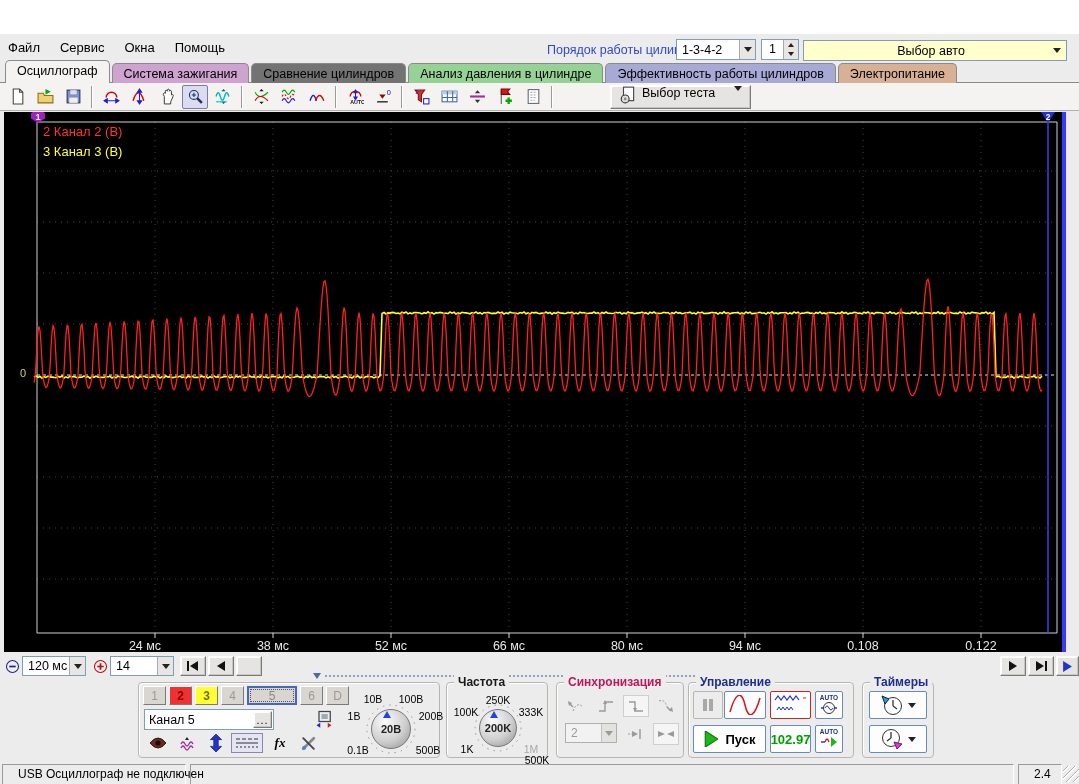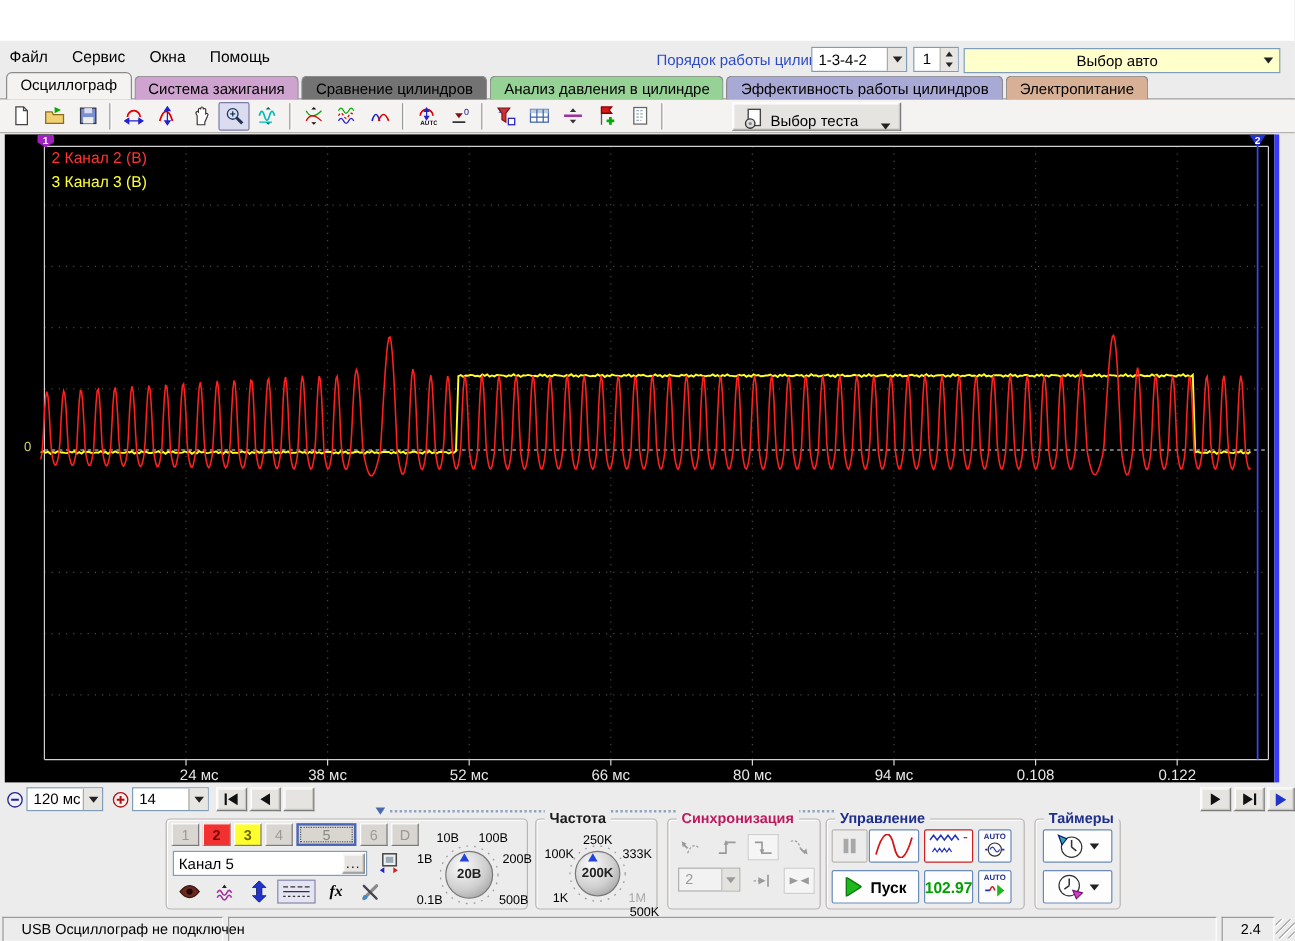--- a/index.html
+++ b/index.html
@@ -25,21 +25,21 @@
   .tabs{position:absolute;left:5px;top:26px;height:23px;display:flex;align-items:flex-end;z-index:2}
   .tab{height:20px;padding:3px 11px 0;font-size:12.5px;border:1px solid #8a8a8a;border-bottom:none;border-radius:5px 5px 0 0;margin-right:2px;white-space:nowrap;cursor:default}
   .tab.active{height:23px;background:#f4f3f1 !important;position:relative;z-index:3}
   .tabline{position:absolute;left:0;top:48px;width:1079px;height:1px;background:#8a8a8a}
 
   
   .toolbar{position:absolute;left:0;top:49px;width:1079px;height:28px;background:#f4f3f1;border-bottom:1px solid #b5b2ad;display:flex;align-items:center;padding-left:4px;gap:2px}
   .tbtn{width:26px;height:24px;display:flex;align-items:center;justify-content:center;border:1px solid transparent;border-radius:2px}
   .tbtn.pressed{background:#dcdcf0;border:1px solid #7b7ba8}
   .tsep{width:2px;height:22px;border-left:1px solid #9a9a9a;border-right:1px solid #fff;margin:0 3px}
-  .testbtn{height:24px;display:flex;align-items:flex-end;gap:5px;padding:0 8px;margin-left:52px;font-size:12.5px}
+  .testbtn{height:24px;display:flex;align-items:flex-start;gap:5px;padding:0 8px;margin-left:52px;font-size:12.5px}
   .testbtn .caret-zone{margin-left:14px}
 
   
   .scope{position:absolute;left:4px;top:78px;width:1058px;height:540px;background:#000}
   .blue-edge{position:absolute;left:1062px;top:78px;width:4px;height:540px;background:#3a3aff}
   .chlabel{position:absolute;left:39px;font-size:13px}
   .xlbl{position:absolute;top:527px;transform:translateX(-50%);color:#e8e8e8;font-size:12.5px;white-space:nowrap}
   .zerolbl{position:absolute;left:14px;top:255px;color:#cfcf70;font-size:11px;background:#000;padding:0 2px}
   .marker{position:absolute;width:14px;height:11px;color:#fff;font-size:8.5px;font-weight:bold;text-align:center;line-height:10px}
   .m1{left:27px;top:0;background:#a020c0;border-radius:2px 2px 0 0;clip-path:polygon(0 0,100% 0,100% 60%,50% 100%,0 60%)}
@@ -53,21 +53,21 @@
   .navbtn{position:absolute;top:2px;width:26px;height:20px;display:flex;align-items:center;justify-content:center}
   .splitter{position:absolute;left:325px;top:641px;width:430px;height:5px;border-top:2px dotted #8fa3c0}
   .splitter .tri{position:absolute;left:-12px;top:-4px;width:0;height:0;border-left:4px solid transparent;border-right:4px solid transparent;border-top:6px solid #4a6ab0}
 
   
   .grp{position:absolute;border:1px solid #b9b6b2;border-radius:4px;box-shadow:inset 1px 1px 0 #fff}
   .grp-title{position:absolute;top:-8px;left:7px;background:#ececec;padding:0 4px;font-size:12px;font-weight:bold}
   .t-navy{color:#1e2e8c}.t-gray{color:#be185d}.t-dark{color:#1a1a1a}
   .chbtn{height:19px;font-size:12px;display:flex;align-items:center;justify-content:center;background:#d9d6d1;color:#9a9a94;border:1px solid;border-color:#fff #7a7a7a #7a7a7a #fff;margin-right:3px}
   .chbtn.sel{outline:1px dotted #555;outline-offset:-4px;border:2px solid #4a66b8;color:#8a8a84}
-  .nameinput{position:absolute;left:5px;top:26px;width:162px;height:21px;background:#fff;border:1px solid #7f9db9;font-size:12.5px;display:flex;align-items:center;padding-left:4px}
+  .nameinput{position:absolute;left:5px;top:26px;width:130px;height:21px;background:#fff;border:1px solid #7f9db9;font-size:12.5px;display:flex;align-items:center;padding-left:4px}
   .morebtn{margin-left:auto;width:19px;height:17px;margin-right:1px;font-size:11px;display:flex;align-items:center;justify-content:center;letter-spacing:1px}
   .minicon{position:absolute;width:26px;height:20px;display:flex;align-items:center;justify-content:center}
   .minicon.pressed{background:#e4e4f2;border:1px solid #8888aa}
   .knob{position:absolute}
   .kface{position:absolute;border-radius:50%;background:radial-gradient(circle at 35% 30%,#fafafa,#cfcfcf 55%,#8f8f8f);border:1px solid #777;display:flex;align-items:center;justify-content:center;font-size:11px;font-weight:bold;color:#222}
   .klbl{position:absolute;font-size:10.5px;transform:translate(-50%,-50%);white-space:nowrap}
   .klbl.muted{color:#a8a8a8}
   .kptr{position:absolute;width:0;height:0;border-left:4px solid transparent;border-right:4px solid transparent;border-bottom:7px solid #2244dd}
   .cbtn{position:absolute;display:flex;align-items:center;justify-content:center;background:#fdfdfd;border:1px solid #6a8ab8;border-radius:2px}
   .cbtn.red{border-color:#cc2222}
@@ -296,21 +296,21 @@
         <path d="M33 10H1053M33 10V521M33 521H1053M1053 10V521" stroke="#d0d0d0" fill="none"></path>
         <polyline points="30,265.4 32,263.9 34,265.3 36,264.4 38,266.2 40,264.7 42,265.4 44,264.1 46,264.9 48,265.1 50,265.4 52,265.6 54,264.4 56,265.1 58,264.0 60,265.9 62,264.8 64,265.9 66,264.2 68,264.9 70,264.5 72,265.3 74,265.6 76,265.0 78,265.2 80,263.9 82,265.4 84,264.6 86,266.2 88,264.6 90,265.3 92,264.1 94,265.1 96,265.2 98,265.4 100,265.4 102,264.3 104,265.0 106,264.2 108,266.0 110,264.8 112,265.8 114,264.1 116,265.0 118,264.5 120,265.5 122,265.5 124,264.9 126,265.0 128,264.0 130,265.5 132,264.7 134,266.2 136,264.4 138,265.2 140,264.1 142,265.3 144,265.2 146,265.4 148,265.2 150,264.2 152,265.0 154,264.4 156,266.1 158,264.7 160,265.7 162,264.0 164,265.1 166,264.6 168,265.6 170,265.4 172,264.8 174,264.9 176,264.1 178,265.6 180,264.8 182,266.1 184,264.3 186,265.2 188,264.1 190,265.5 192,265.2 194,265.4 196,265.0 198,264.2 200,265.1 202,264.5 204,266.1 206,264.7 208,265.5 210,263.9 212,265.2 214,264.7 216,265.7 218,265.2 220,264.7 222,264.8 224,264.3 226,265.8 228,264.8 230,266.0 232,264.1 234,265.1 236,264.2 238,265.7 240,265.2 242,265.4 244,264.8 246,264.2 248,265.2 250,264.7 252,266.1 254,264.5 256,265.4 258,263.8 260,265.4 262,264.8 264,265.8 266,265.1 268,264.6 270,264.7 272,264.4 274,265.8 276,264.9 278,265.8 280,264.0 282,265.2 284,264.3 286,265.8 288,265.2 290,265.3 292,264.7 294,264.3 296,265.3 298,264.9 300,266.1 302,264.4 304,265.3 306,263.9 308,265.5 310,264.9 312,265.8 314,264.9 316,264.6 318,264.7 320,264.6 322,265.9 324,264.8 326,265.7 328,263.9 330,265.3 332,264.4 334,266.0 336,265.0 338,265.2 340,264.5 342,264.4 344,265.4 346,265.0 348,266.0 350,264.3 352,265.2 354,263.9 356,265.7 358,264.9 360,265.8 362,264.6 364,264.6 366,264.8 368,264.8 370,265.9 372,264.8 374,265.5 376,263.8 378,201.4 380,200.5 382,202.0 384,200.9 386,201.1 388,200.4 390,200.6 392,201.5 394,201.1 396,201.8 398,200.1 400,201.2 402,200.0 404,201.9 406,200.9 408,201.7 410,200.5 412,200.6 414,200.8 416,201.0 418,201.9 420,200.7 422,201.3 424,199.8 426,201.5 428,200.6 430,202.1 432,200.7 434,201.0 436,200.4 438,200.8 440,201.5 442,201.1 444,201.7 446,200.0 448,201.2 450,200.2 452,202.0 454,200.9 456,201.6 458,200.3 460,200.7 462,200.9 464,201.2 466,201.8 468,200.6 470,201.2 472,199.9 474,201.6 476,200.7 478,202.1 480,200.5 482,201.0 484,200.4 486,201.0 488,201.6 490,201.1 492,201.5 494,200.0 496,201.2 498,200.3 500,202.1 502,200.8 504,201.5 506,200.2 508,200.8 510,201.0 512,201.3 514,201.7 516,200.5 518,201.1 520,200.0 522,201.8 524,200.8 526,202.0 528,200.3 530,200.9 532,200.4 534,201.2 536,201.6 538,201.1 540,201.3 542,200.0 544,201.3 546,200.5 548,202.2 550,200.7 552,201.4 554,200.1 556,201.0 558,201.1 560,201.4 562,201.5 564,200.4 566,201.0 568,200.1 570,201.9 572,200.8 574,201.9 576,200.2 578,201.0 580,200.5 582,201.4 584,201.5 586,201.0 588,201.1 590,200.0 592,201.4 594,200.6 596,202.2 598,200.5 600,201.3 602,200.0 604,201.2 606,201.2 608,201.5 610,201.3 612,200.3 614,201.0 616,200.3 618,202.0 620,200.8 622,201.8 624,200.0 626,201.0 628,200.6 630,201.6 632,201.4 634,200.9 636,200.9 638,200.1 640,201.5 642,200.7 644,202.1 646,200.3 648,201.2 650,200.0 652,201.4 654,201.2 656,201.5 658,201.1 660,200.3 662,201.0 664,200.5 666,202.1 668,200.7 670,201.6 672,199.9 674,201.1 676,200.7 678,201.7 680,201.3 682,200.8 684,200.8 686,200.2 688,201.7 690,200.8 692,202.1 694,200.2 696,201.2 698,200.1 700,201.6 702,201.2 704,201.4 706,200.9 708,200.3 710,201.1 712,200.6 714,202.1 716,200.6 718,201.5 720,199.8 722,201.3 724,200.8 726,201.8 728,201.1 730,200.7 732,200.7 734,200.4 736,201.8 738,200.9 740,201.9 742,200.0 744,201.2 746,200.2 748,201.8 750,201.2 752,201.4 754,200.7 756,200.3 758,201.2 760,200.8 762,202.1 764,200.5 766,201.4 768,199.8 770,201.5 772,200.8 774,201.8 776,200.9 778,200.7 780,200.7 782,200.5 784,201.9 786,200.9 788,201.8 790,199.9 792,201.2 794,200.3 796,201.9 798,201.1 800,201.3 802,200.6 804,200.4 806,201.3 808,201.0 810,202.0 812,200.4 814,201.3 816,199.9 818,201.6 820,200.9 822,201.8 824,200.7 826,200.6 828,200.7 830,200.7 832,201.9 834,200.8 836,201.6 838,199.8 840,201.3 842,200.4 844,202.0 846,201.0 848,201.2 850,200.4 852,200.5 854,201.4 856,201.1 858,201.9 860,200.2 862,201.2 864,200.0 866,201.8 868,200.9 870,201.8 872,200.5 874,200.6 876,200.7 878,201.0 880,201.9 882,200.8 884,201.4 886,199.8 888,201.4 890,200.6 892,202.1 894,200.8 896,201.1 898,200.4 900,200.7 902,201.5 904,201.1 906,201.7 908,200.1 910,201.2 912,200.1 914,202.0 916,200.9 918,201.7 920,200.4 922,200.7 924,200.8 926,201.1 928,201.8 930,200.7 932,201.3 934,199.8 936,201.6 938,200.7 940,202.1 942,200.6 944,201.0 946,200.3 948,200.9 950,201.5 952,201.1 954,201.6 956,200.0 958,201.2 960,200.2 962,202.1 964,200.8 966,201.6 968,200.2 970,200.8 972,200.9 974,201.3 976,201.7 978,200.6 980,201.1 982,199.9 984,201.7 986,200.7 988,202.1 990,200.4 992,265.0 994,264.3 996,265.1 998,265.6 1000,265.1 1002,265.4 1004,264.0 1006,265.3 1008,264.4 1010,266.2 1012,264.7 1014,265.5 1016,264.1 1018,264.9 1020,265.0 1022,265.4 1024,265.6 1026,264.5 1028,265.0 1030,264.0 1032,265.8 1034,264.8 1036,266.0 1038,264.2 " fill="none" stroke="#ffff20" stroke-width="1.6"></polyline>
         <polyline points="30,270.6 31,265.7 32,252.1 33,232.9 34,219.4 35,214.3 36,218.6 37,231.5 38,250.5 39,265.3 40,270.4 41,274.1 42,275.6 43,274.8 44,271.6 45,266.8 46,256.2 47,235.9 48,220.7 49,213.7 50,216.2 51,227.7 52,246.1 53,264.2 54,269.6 55,273.7 56,275.8 57,275.4 58,272.6 59,267.9 60,260.5 61,239.2 62,222.5 63,213.5 64,214.1 65,224.1 66,241.6 67,263.1 68,268.7 69,273.2 70,275.8 71,275.9 72,273.5 73,269.1 74,263.5 75,242.9 76,224.6 77,213.7 78,212.3 79,220.7 80,237.2 81,258.8 82,267.7 83,272.6 84,275.6 85,276.3 86,274.3 87,270.2 88,264.7 89,246.8 90,227.2 91,214.4 92,210.9 93,217.5 94,232.9 95,254.1 96,266.6 97,271.9 98,275.4 99,276.6 100,275.1 101,271.3 102,265.9 103,251.1 104,230.1 105,215.5 106,209.9 107,214.6 108,228.7 109,249.3 110,265.5 111,271.1 112,275.1 113,276.8 114,275.8 115,272.4 116,267.1 117,255.6 118,233.4 119,217.0 120,209.4 121,212.1 122,224.6 123,244.6 124,264.3 125,270.2 126,274.6 127,276.9 128,276.4 129,273.4 130,268.4 131,260.2 132,237.1 133,218.9 134,209.2 135,209.8 136,220.7 137,239.8 138,263.1 139,269.2 140,274.1 141,276.9 142,277.0 143,274.4 144,269.6 145,263.5 146,241.1 147,221.3 148,209.5 149,208.0 150,217.1 151,235.0 152,258.4 153,268.1 154,273.4 155,276.7 156,277.4 157,275.3 158,270.8 159,264.8 160,245.5 161,224.2 162,210.3 163,206.5 164,213.7 165,230.3 166,253.3 167,266.9 168,272.6 169,276.5 170,277.7 171,276.1 172,272.0 173,266.2 174,250.1 175,227.4 176,211.5 177,205.5 178,210.6 179,225.8 180,248.2 181,265.7 182,271.7 183,276.1 184,277.9 185,276.9 186,273.2 187,267.5 188,254.9 189,231.0 190,213.2 191,205.0 192,207.9 193,221.5 194,243.1 195,264.4 196,270.7 197,275.6 198,278.0 199,277.5 200,274.3 201,268.8 202,260.0 203,235.0 204,215.4 205,204.9 206,205.6 207,217.3 208,237.9 209,263.1 210,269.7 211,275.0 212,278.0 213,278.1 214,275.3 215,270.1 216,263.6 217,239.4 218,218.0 219,205.3 220,203.6 221,213.4 222,232.8 223,258.0 224,268.5 225,274.2 226,277.8 227,278.5 228,276.3 229,271.4 230,265.0 231,244.1 232,221.1 233,206.2 234,202.2 235,209.9 236,227.8 237,252.6 238,267.2 239,273.4 240,277.5 241,278.8 242,277.1 243,272.7 244,266.4 245,249.1 246,224.7 247,207.6 248,201.1 249,206.6 250,223.0 251,247.1 252,265.9 253,272.4 254,277.0 255,279.0 256,277.9 257,273.9 258,267.8 259,254.6 260,229.1 261,210.2 262,201.4 263,204.4 264,218.6 265,241.3 266,264.3 267,271.0 268,276.1 269,278.8 270,278.4 271,275.2 272,269.7 273,262.9 274,237.0 275,215.8 276,203.3 277,201.5 278,210.6 279,228.8 280,252.7 281,266.9 282,272.8 283,277.1 284,279.1 285,278.7 286,275.9 287,271.3 288,265.6 289,250.0 290,228.6 291,211.5 292,200.3 293,196.0 294,198.5 295,207.1 296,220.7 297,237.7 298,256.6 299,266.4 300,271.1 301,275.4 302,279.0 303,281.7 304,283.6 305,284.4 306,284.4 307,283.4 308,281.7 309,279.1 310,276.0 311,272.2 312,268.1 313,263.6 314,247.6 315,229.9 316,213.0 317,197.7 318,184.7 319,175.1 320,169.5 321,168.8 322,173.3 323,183.2 324,198.5 325,218.3 326,241.6 327,263.9 328,270.3 329,275.9 330,280.2 331,282.8 332,283.1 333,281.2 334,277.1 335,271.3 336,264.5 337,242.0 338,218.8 339,202.4 340,195.5 341,199.1 342,212.9 343,234.8 344,261.2 345,269.3 346,275.0 347,278.5 348,279.3 349,277.1 350,272.3 351,265.9 352,247.1 353,223.1 354,206.6 355,200.7 356,206.6 357,223.3 358,247.4 359,266.0 360,272.4 361,277.0 362,279.0 363,277.9 364,273.9 365,267.8 366,254.5 367,229.1 368,210.1 369,201.4 370,204.4 371,218.8 372,241.7 373,264.5 374,271.1 375,276.3 376,278.8 377,278.3 378,274.9 379,269.2 380,260.1 381,233.8 382,213.2 383,202.2 384,202.9 385,215.1 386,236.6 387,263.0 388,269.9 389,275.4 390,278.5 391,278.7 392,275.8 393,270.4 394,263.7 395,238.8 396,216.7 397,203.5 398,201.8 399,211.8 400,231.8 401,257.7 402,268.6 403,274.5 404,278.1 405,278.9 406,276.6 407,271.7 408,265.1 409,243.9 410,220.5 411,205.3 412,201.1 413,208.9 414,227.1 415,252.3 416,267.2 417,273.4 418,277.6 419,279.0 420,277.3 421,272.8 422,266.5 423,249.2 424,224.7 425,207.5 426,201.0 427,206.5 428,222.8 429,246.9 430,265.9 431,272.3 432,277.0 433,279.0 434,277.9 435,273.9 436,267.8 437,254.6 438,229.1 439,210.2 440,201.4 441,204.4 442,218.8 443,241.7 444,264.5 445,271.1 446,276.3 447,278.8 448,278.3 449,274.9 450,269.2 451,260.1 452,233.8 453,213.2 454,202.2 455,202.9 456,215.1 457,236.6 458,263.0 459,269.9 460,275.4 461,278.5 462,278.7 463,275.8 464,270.4 465,263.7 466,238.8 467,216.7 468,203.5 469,201.8 470,211.8 471,231.8 472,257.7 473,268.6 474,274.5 475,278.1 476,278.9 477,276.6 478,271.7 479,265.1 480,243.9 481,220.5 482,205.3 483,201.1 484,208.9 485,227.1 486,252.3 487,267.2 488,273.4 489,277.6 490,279.0 491,277.3 492,272.8 493,266.5 494,249.2 495,224.7 496,207.5 497,201.0 498,206.5 499,222.8 500,246.9 501,265.9 502,272.3 503,277.0 504,279.0 505,277.9 506,273.9 507,267.8 508,254.6 509,229.1 510,210.2 511,201.4 512,204.4 513,218.8 514,241.7 515,264.5 516,271.1 517,276.3 518,278.8 519,278.3 520,274.9 521,269.2 522,260.1 523,233.8 524,213.2 525,202.2 526,202.9 527,215.1 528,236.6 529,263.0 530,269.9 531,275.4 532,278.5 533,278.7 534,275.8 535,270.4 536,263.7 537,238.8 538,216.7 539,203.5 540,201.8 541,211.8 542,231.8 543,257.7 544,268.6 545,274.5 546,278.1 547,278.9 548,276.6 549,271.7 550,265.1 551,243.9 552,220.5 553,205.3 554,201.1 555,208.9 556,227.1 557,252.3 558,267.2 559,273.4 560,277.6 561,279.0 562,277.3 563,272.8 564,266.5 565,249.2 566,224.7 567,207.5 568,201.0 569,206.5 570,222.8 571,246.9 572,265.9 573,272.3 574,277.0 575,279.0 576,277.9 577,273.9 578,267.8 579,254.6 580,229.1 581,210.2 582,201.4 583,204.4 584,218.8 585,241.7 586,264.5 587,271.1 588,276.3 589,278.8 590,278.3 591,274.9 592,269.2 593,260.1 594,233.8 595,213.2 596,202.2 597,202.9 598,215.1 599,236.6 600,263.0 601,269.9 602,275.4 603,278.5 604,278.7 605,275.8 606,270.4 607,263.7 608,238.8 609,216.7 610,203.5 611,201.8 612,211.8 613,231.8 614,257.7 615,268.6 616,274.5 617,278.1 618,278.9 619,276.6 620,271.7 621,265.1 622,243.9 623,220.5 624,205.3 625,201.1 626,208.9 627,227.1 628,252.3 629,267.2 630,273.4 631,277.6 632,279.0 633,277.3 634,272.8 635,266.5 636,249.2 637,224.7 638,207.5 639,201.0 640,206.5 641,222.8 642,246.9 643,265.9 644,272.3 645,277.0 646,279.0 647,277.9 648,273.9 649,267.8 650,254.6 651,229.1 652,210.2 653,201.4 654,204.4 655,218.8 656,241.7 657,264.5 658,271.1 659,276.3 660,278.8 661,278.3 662,274.9 663,269.2 664,260.1 665,233.8 666,213.2 667,202.2 668,202.9 669,215.1 670,236.6 671,263.0 672,269.9 673,275.4 674,278.5 675,278.7 676,275.8 677,270.4 678,263.7 679,238.8 680,216.7 681,203.5 682,201.8 683,211.8 684,231.8 685,257.7 686,268.6 687,274.5 688,278.1 689,278.9 690,276.6 691,271.7 692,265.1 693,243.9 694,220.5 695,205.3 696,201.1 697,208.9 698,227.1 699,252.3 700,267.2 701,273.4 702,277.6 703,279.0 704,277.3 705,272.8 706,266.5 707,249.2 708,224.7 709,207.5 710,201.0 711,206.5 712,222.8 713,246.9 714,265.9 715,272.3 716,277.0 717,279.0 718,277.9 719,273.9 720,267.8 721,254.6 722,229.1 723,210.2 724,201.4 725,204.4 726,218.8 727,241.7 728,264.5 729,271.1 730,276.3 731,278.8 732,278.3 733,274.9 734,269.2 735,260.1 736,233.8 737,213.2 738,202.2 739,202.9 740,215.1 741,236.6 742,263.0 743,269.9 744,275.4 745,278.5 746,278.7 747,275.8 748,270.4 749,263.7 750,238.8 751,216.7 752,203.5 753,201.8 754,211.8 755,231.8 756,257.7 757,268.6 758,274.5 759,278.1 760,278.9 761,276.6 762,271.7 763,265.1 764,243.9 765,220.5 766,205.3 767,201.1 768,208.9 769,227.1 770,252.3 771,267.2 772,273.4 773,277.6 774,279.0 775,277.3 776,272.8 777,266.5 778,249.2 779,224.7 780,207.5 781,201.0 782,206.5 783,222.8 784,246.9 785,265.9 786,272.3 787,277.0 788,279.0 789,277.9 790,273.9 791,267.8 792,254.6 793,229.1 794,210.2 795,201.4 796,204.4 797,218.8 798,241.7 799,264.5 800,271.1 801,276.3 802,278.8 803,278.3 804,274.9 805,269.2 806,260.1 807,233.8 808,213.2 809,202.2 810,202.9 811,215.1 812,236.6 813,263.0 814,269.9 815,275.4 816,278.5 817,278.7 818,275.8 819,270.4 820,263.7 821,238.8 822,216.7 823,203.5 824,201.8 825,211.8 826,231.8 827,257.7 828,268.6 829,274.5 830,278.1 831,278.9 832,276.6 833,271.7 834,265.1 835,243.9 836,220.5 837,205.3 838,201.1 839,208.9 840,227.1 841,252.3 842,267.2 843,273.4 844,277.6 845,279.0 846,277.3 847,272.8 848,266.5 849,249.2 850,224.7 851,207.5 852,201.0 853,206.5 854,222.8 855,246.9 856,265.9 857,272.3 858,277.0 859,279.0 860,277.9 861,273.9 862,267.9 863,254.7 864,229.2 865,210.2 866,201.4 867,204.3 868,218.5 869,241.2 870,264.3 871,271.0 872,276.1 873,278.8 874,278.4 875,275.2 876,269.7 877,262.6 878,236.6 879,215.5 880,203.1 881,201.7 882,211.2 883,229.8 884,254.1 885,267.3 886,273.2 887,277.3 888,279.1 889,278.4 890,275.3 891,270.4 892,264.5 893,245.4 894,224.4 895,208.4 896,199.1 897,197.1 898,202.3 899,213.5 900,229.5 901,248.3 902,264.4 903,269.4 904,274.0 905,277.8 906,280.8 907,282.7 908,283.6 909,283.4 910,282.3 911,280.4 912,277.7 913,274.4 914,270.6 915,266.4 916,259.2 917,242.0 918,225.1 919,209.2 920,194.9 921,182.9 922,173.9 923,168.5 924,167.4 925,171.0 926,179.4 927,192.7 928,210.5 929,231.8 930,255.5 931,267.4 932,273.3 933,278.3 934,282.0 935,283.7 936,283.3 937,280.7 938,276.2 939,270.1 940,263.2 941,237.5 942,215.2 943,200.0 944,194.3 945,199.1 946,213.8 947,236.1 948,262.6 949,269.7 950,275.3 951,278.7 952,279.3 953,277.1 954,272.3 955,265.8 956,246.8 957,222.9 958,206.4 959,200.6 960,206.6 961,223.2 962,247.4 963,266.0 964,272.4 965,277.0 966,279.0 967,277.9 968,273.9 969,267.9 970,254.7 971,229.2 972,210.2 973,201.4 974,204.4 975,218.7 976,241.5 977,264.4 978,271.1 979,276.2 980,278.8 981,278.3 982,274.9 983,269.2 984,260.3 985,234.0 986,213.4 987,202.2 988,202.8 989,215.0 990,236.4 991,263.0 992,269.8 993,275.4 994,278.5 995,278.7 996,275.8 997,270.5 998,263.7 999,239.0 1000,216.8 1001,203.6 1002,201.7 1003,211.7 1004,231.6 1005,257.5 1006,268.5 1007,274.4 1008,278.1 1009,278.9 1010,276.6 1011,271.7 1012,265.1 1013,244.1 1014,220.7 1015,205.3 1016,201.1 1017,208.8 1018,227.0 1019,252.0 1020,267.2 1021,273.4 1022,277.6 1023,279.0 1024,277.3 1025,272.9 1026,266.5 1027,249.4 1028,224.8 1029,207.6 1030,201.0 1031,206.4 1032,222.7 1033,246.7 1034,265.8 1035,272.3 1036,277.0 1037,279.0 1038,277.9 " fill="none" stroke="#ff2020" stroke-width="1.3"></polyline>
         <line x1="1044" y1="10" x2="1044" y2="521" stroke="#4444ff" stroke-width="1.4"></line>
       </svg>
     <div id="chlabels">
         <div class="chlabel" style="color: rgb(255, 51, 51); top: 12px;">2 Канал 2 (В)</div>
         <div class="chlabel" style="color: rgb(255, 255, 51); top: 32px;">3 Канал 3 (В)</div>
       </div>
     <div id="xlabels">
-        <span class="xlbl" style="left: 162px; text-align: right;">24 мс</span>
+        <span class="xlbl" style="left: 141px; text-align: right;">24 мс</span>
         <span class="xlbl" style="left: 269px;">38 мс</span>
         <span class="xlbl" style="left: 387px;">52 мс</span>
         <span class="xlbl" style="left: 505px;">66 мс</span>
         <span class="xlbl" style="left: 623px;">80 мс</span>
         <span class="xlbl" style="left: 741px;">94 мс</span>
         <span class="xlbl" style="left: 859px;">0.108</span>
         <span class="xlbl" style="left: 977px;">0.122</span>
       </div>
     <span class="zerolbl">0</span>
     <div class="marker m1">1</div>

